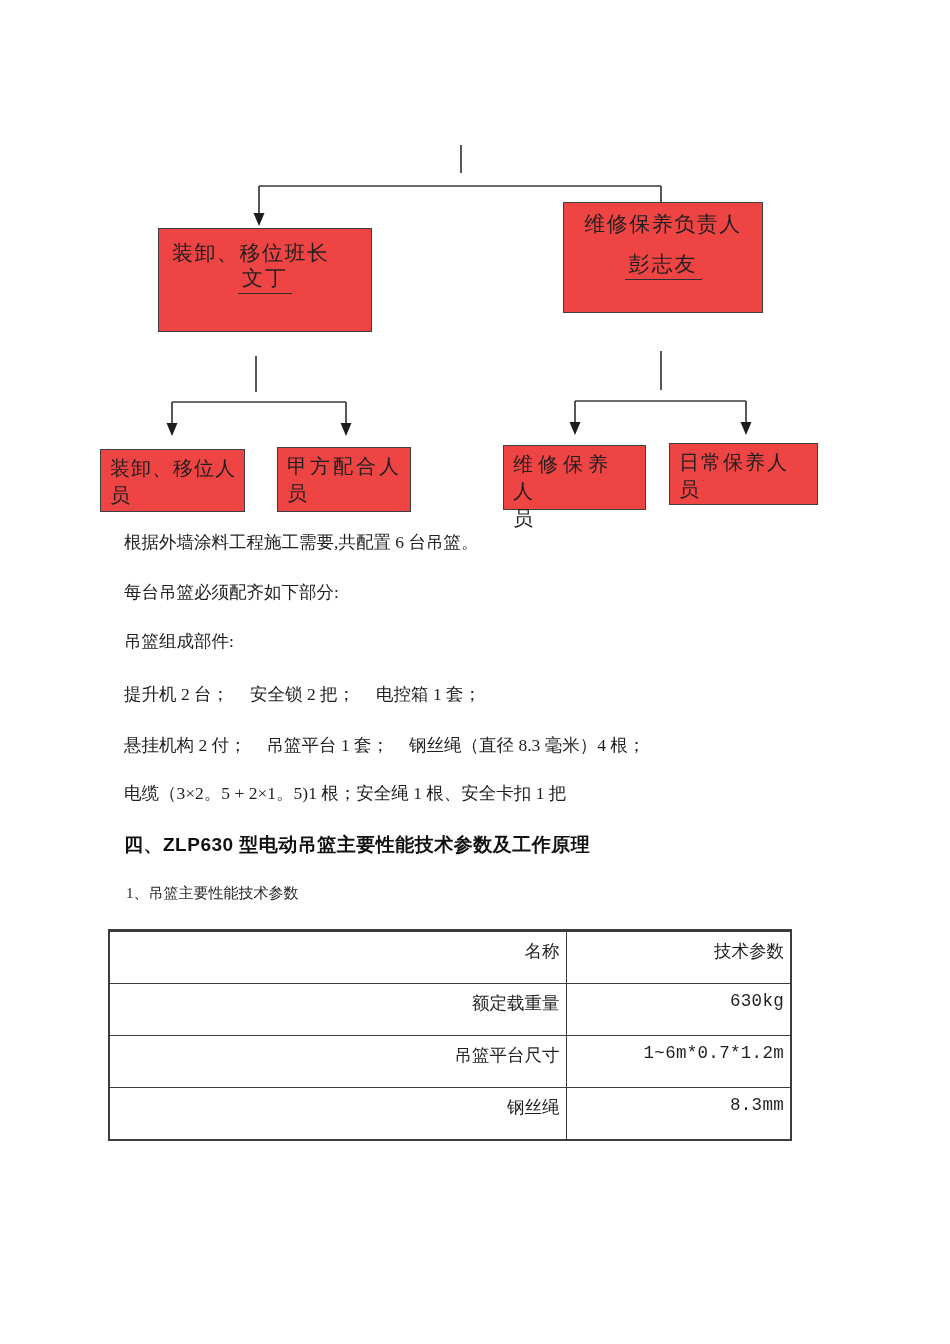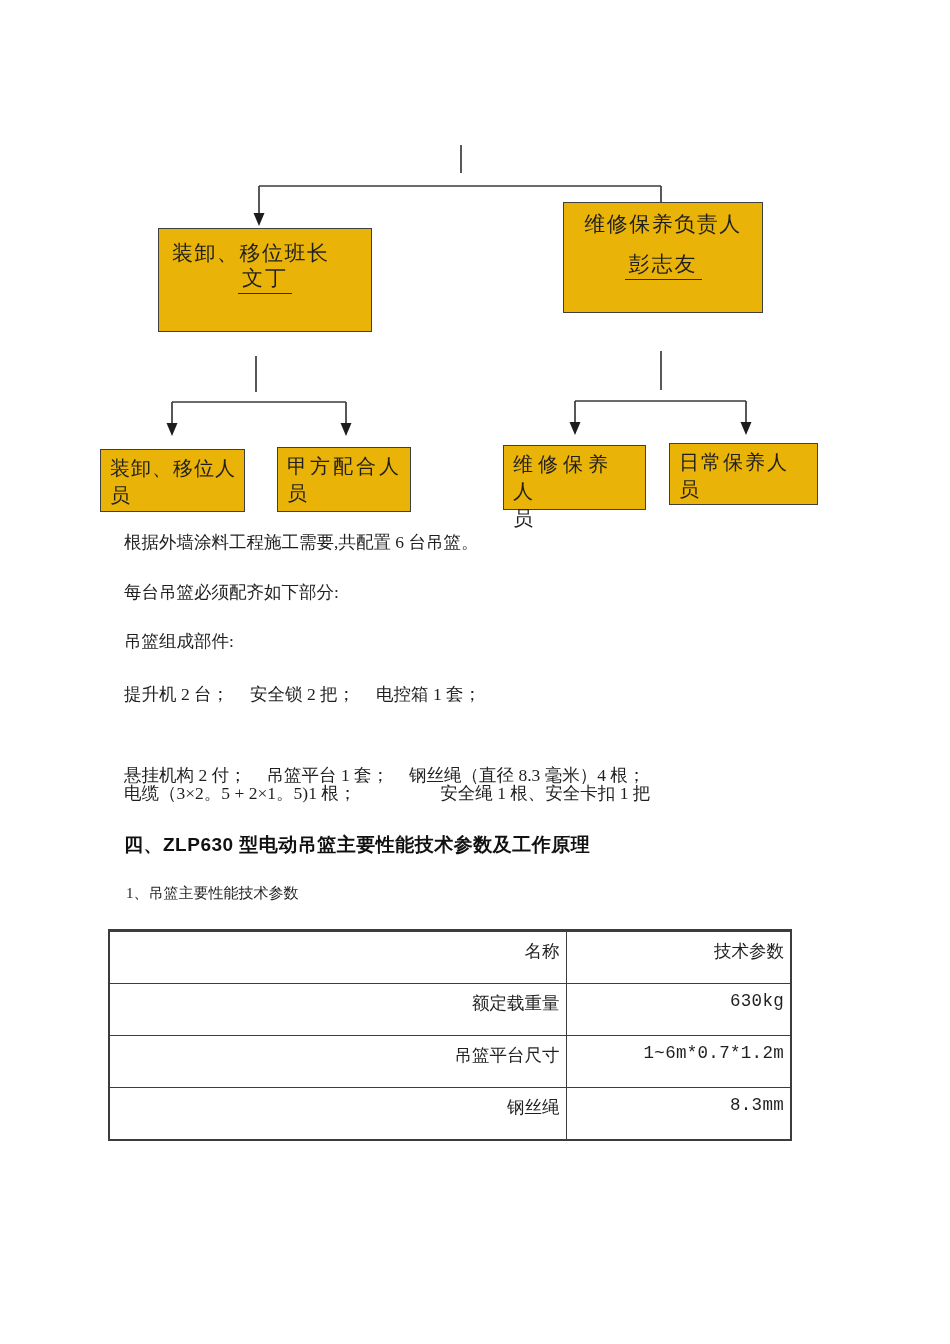--- a/index.html
+++ b/index.html
@@ -11,21 +11,21 @@
     overflow:hidden;
     font-family:"Liberation Serif","DejaVu Serif",serif;
     color:#1f1f1f;
   }
   .connectors{position:absolute;left:0;top:0;pointer-events:none;}
 
   
   .obox{
     position:absolute;
     border:1.6px solid #3f3f3f;
-    background:#eab308;
+    background:#ef4444;
     box-sizing:border-box;
     font-size:21px;
     line-height:1.18;
   }
   .obox .title{display:block;letter-spacing:1.5px;}
   .obox .name-row{display:block;text-align:center;}
   .obox .name{
     display:inline-block;
     letter-spacing:2px;
     border-bottom:1.6px solid #2e2e2e;
@@ -55,26 +55,26 @@
     left:124px;
     margin:0;
     font-size:17.5px;
     line-height:1.15;
     white-space:nowrap;
   }
   .p1{top:532px;}
   .p2{top:582px;}
   .p3{top:631px;}
   .p4{top:684px;}
-  .p5{top:765px;}
+  .p5{top:735px;}
   .p6{top:783px;}
   .item-row{display:flex;}
   .gap-wide{column-gap:21px;}
   .gap-narrow{column-gap:20px;}
-  .gap-xwide{column-gap:84px;}
+  .gap-xwide{}
 
   .heading{
     position:absolute;left:124px;top:832px;margin:0;
     font-family:"Liberation Sans","DejaVu Sans",sans-serif;
     font-size:19px;font-weight:bold;color:#111;
     letter-spacing:0.5px;white-space:nowrap;
   }
   .subheading{
     position:absolute;left:126px;top:884px;margin:0;
     font-size:15px;font-weight:normal;white-space:nowrap;

